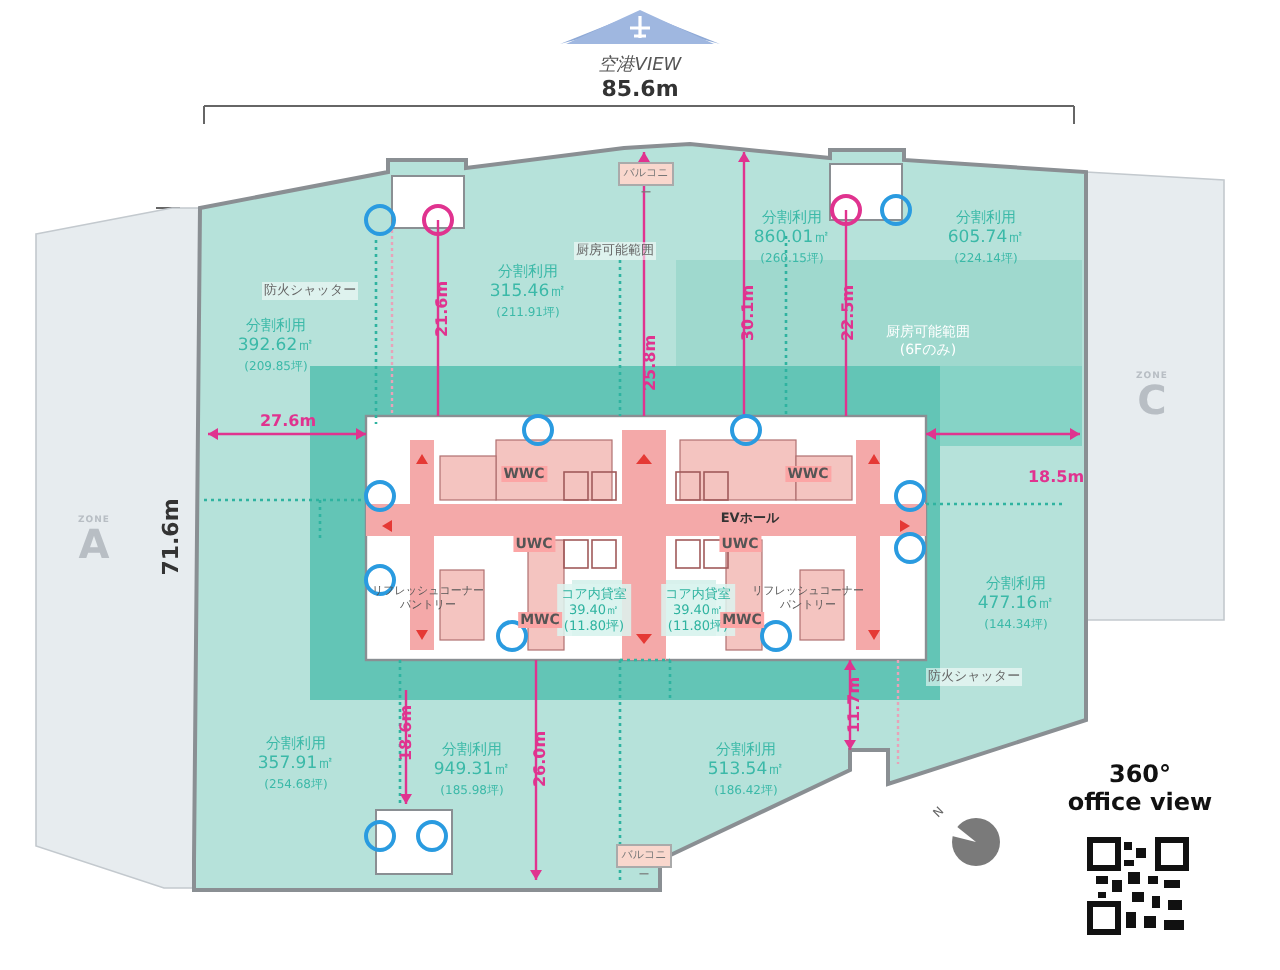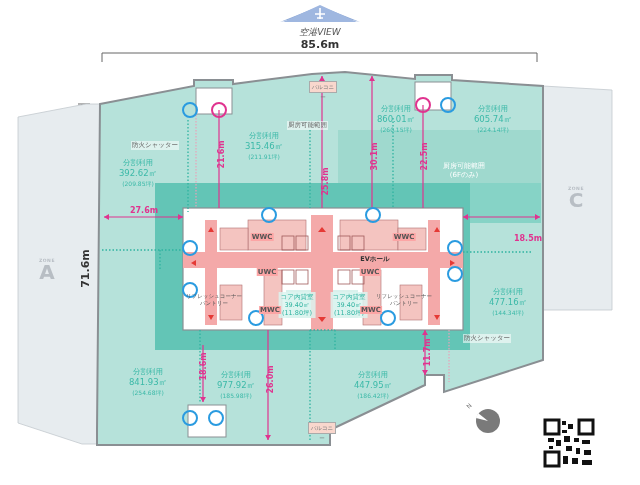--- a/index.html
+++ b/index.html
@@ -233,31 +233,31 @@
       <div class="area">605.74㎡</div>
       <div class="tsubo">(224.14坪)</div>
   </div>
   <div class="lbl" style="left:508px;top:287px;">
     <div>分割利用</div>
       <div class="area">477.16㎡</div>
       <div class="tsubo">(144.34坪)</div>
   </div>
   <div class="lbl" style="left:148px;top:367px;">
     <div>分割利用</div>
-      <div class="area">841.93㎡</div>
+      <div class="area">357.91㎡</div>
       <div class="tsubo">(254.68坪)</div>
   </div>
   <div class="lbl" style="left:236px;top:370px;">
     <div>分割利用</div>
-      <div class="area">977.92㎡</div>
+      <div class="area">949.31㎡</div>
       <div class="tsubo">(185.98坪)</div>
   </div>
   <div class="lbl" style="left:373px;top:370px;">
     <div>分割利用</div>
-      <div class="area">447.95㎡</div>
+      <div class="area">513.54㎡</div>
       <div class="tsubo">(186.42坪)</div>
   </div>
 
   <div class="core-lbl" style="left:297px;top:292px;">
     <div>コア内貸室</div>
       <div>39.40㎡</div>
       <div>(11.80坪)</div>
   </div>
   <div class="core-lbl" style="left:349px;top:292px;">
     <div>コア内貸室</div>
@@ -296,15 +296,19 @@
   <div class="dim-h" style="left:144px;top:206px;">27.6m</div>
   <div class="dim-h" style="left:528px;top:206px;margin-top:28px;">18.5m</div>
   <div class="dim-v" style="left:207px;top:150px;">21.6m</div>
   <div class="dim-v" style="left:311px;top:177px;">25.8m</div>
   <div class="dim-v" style="left:360px;top:152px;">30.1m</div>
   <div class="dim-v" style="left:410px;top:152px;">22.5m</div>
   <div class="dim-v" style="left:189px;top:362px;">18.6m</div>
   <div class="dim-v" style="left:256px;top:375px;">26.0m</div>
   <div class="dim-v" style="left:413px;top:348px;">11.7m</div>
 
+  <div class="view360" style="left:570px;top:381px;">
+    <div>360°</div>
+    <div>office view</div>
+  </div>
   <div class="abs" style="left:543px;top:418px;width:52px;height:50px;"></div>
 
 </div>
 
 </body></html>

